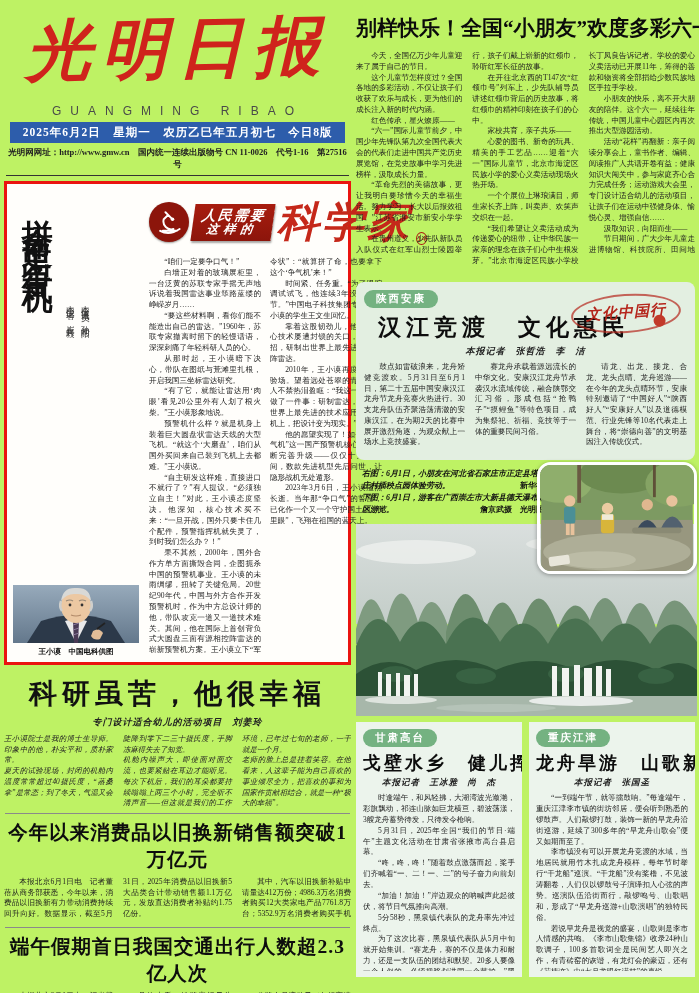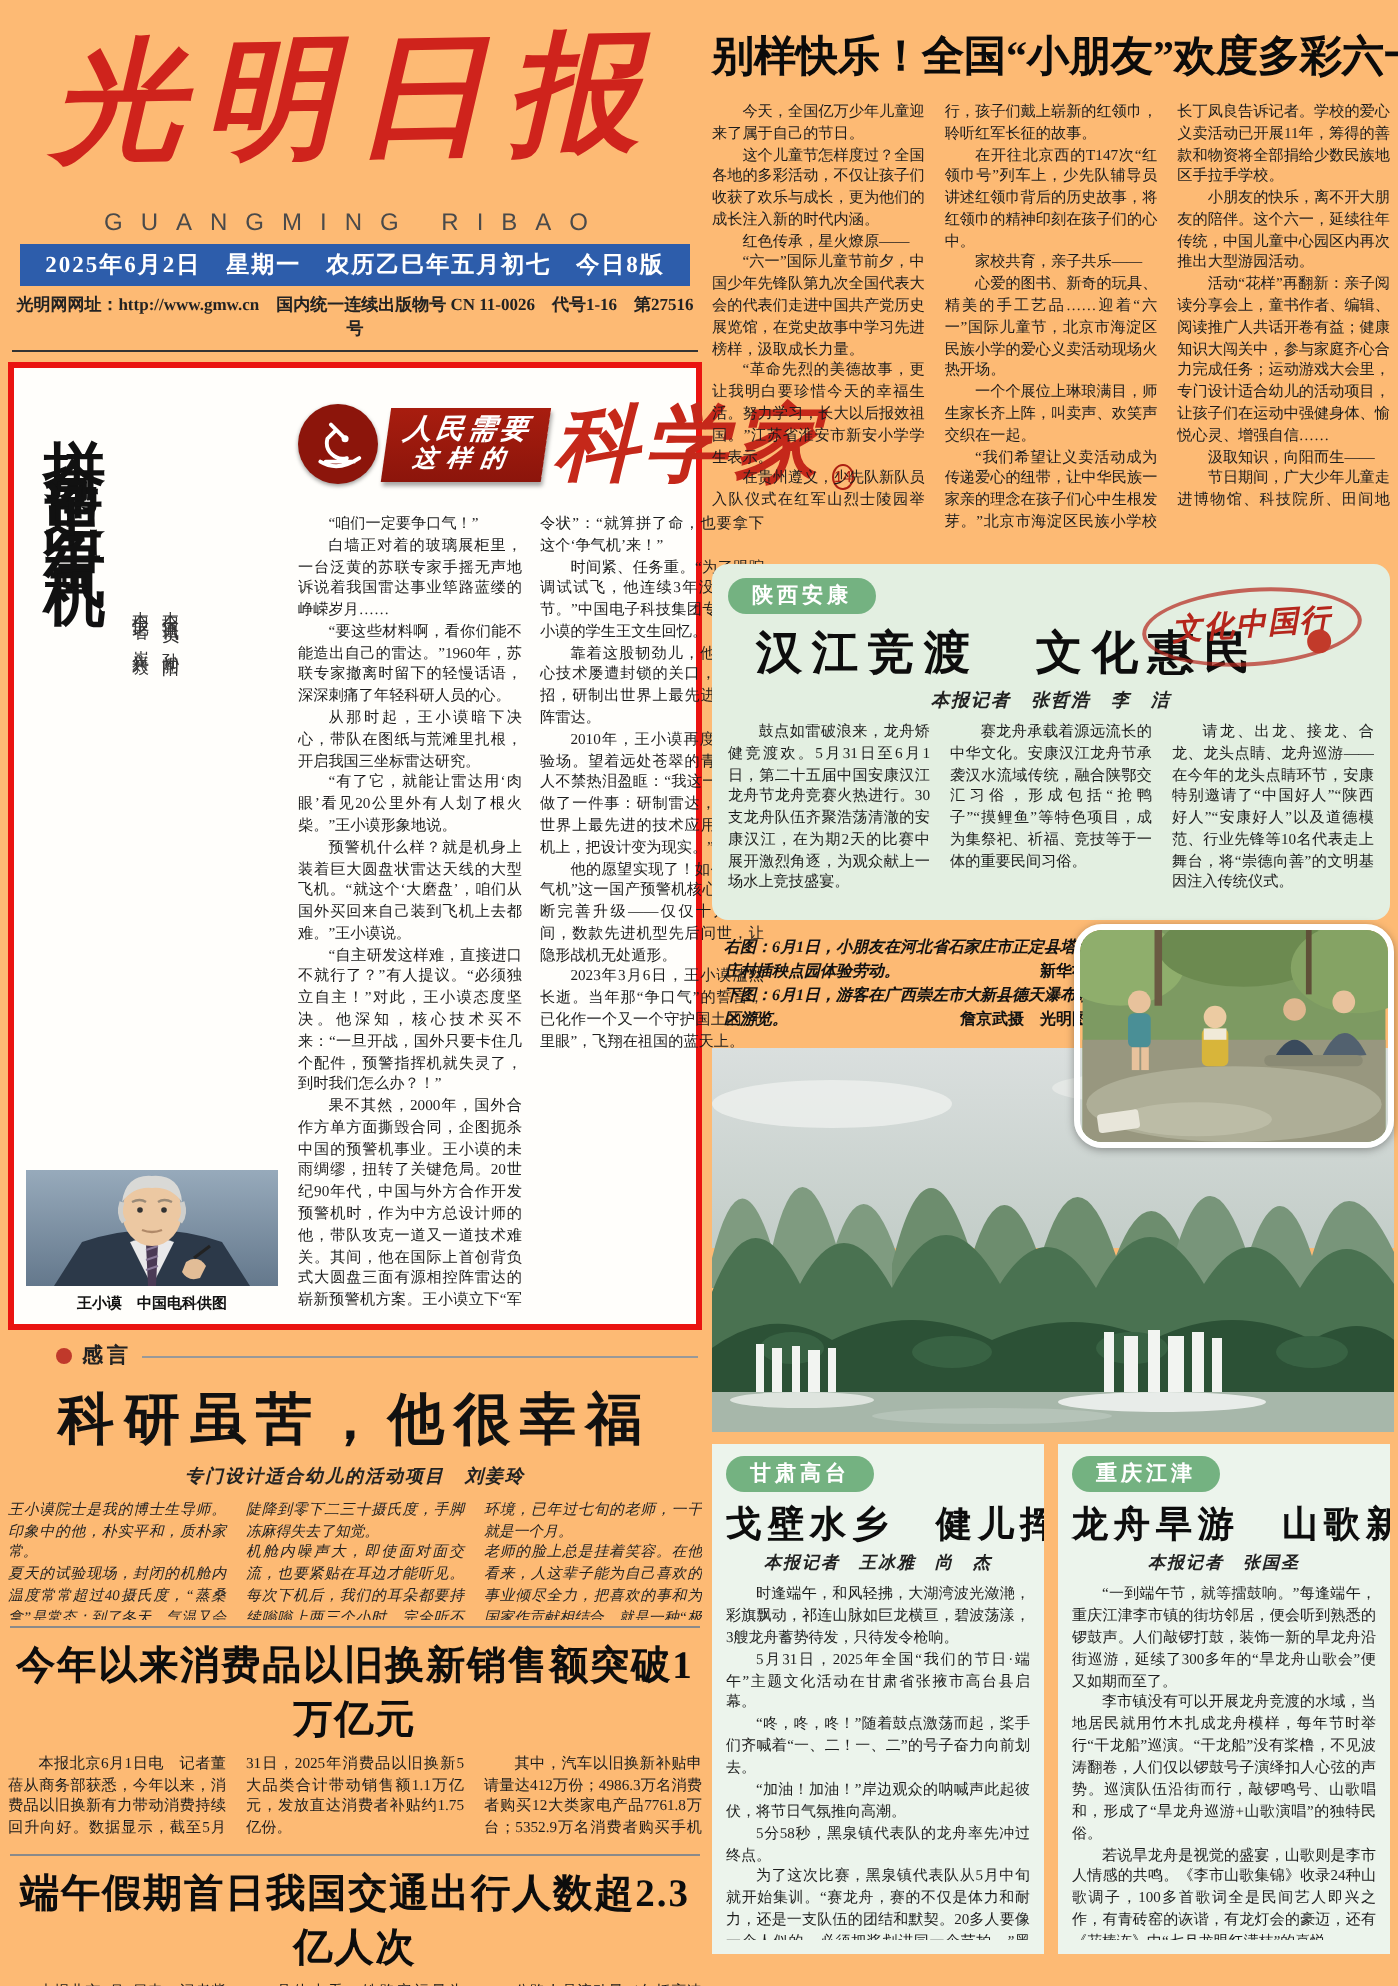--- a/index.html
+++ b/index.html
@@ -1,18 +1,18 @@
 <!DOCTYPE html>
 <html><head>
 <meta charset="utf-8">
 <style>
   * { margin:0; padding:0; box-sizing:border-box; }
   html,body { background:#e9e9e6; }
   .page {
-    width:699px; height:993px; background:#fdba74; margin:0 auto;
+    width:699px; height:993px; background:#bef264; margin:0 auto;
     font-family:"Liberation Serif","DejaVu Serif",serif; color:#1c1c1c;
     display:flex; overflow:hidden; position:relative;
   }
   .col-left { width:354px; padding:0 3px 0 4px; flex:none; }
   .col-right { width:345px; flex:none; position:relative; padding:0 4px 0 2px; }
 
   
   .masthead { text-align:center; padding-top:6px; }
   .mast-title {
     font-size:66px; line-height:1.3; font-weight:bold; font-style:italic;
@@ -183,25 +183,20 @@
             <p>时间紧、任务重。“为了跟踪调试试飞，他连续3年没过过春节。”中国电子科技集团专家、王小谟的学生王文生回忆。</p>
             <p>靠着这股韧劲儿，他们在核心技术屡遭封锁的关口，见招拆招，研制出世界上最先进的相控阵雷达。</p>
             <p>2010年，王小谟再度回到试验场。望着远处苍翠的青山，老人不禁热泪盈眶：“我这一辈子就做了一件事：研制雷达，然后把世界上最先进的技术应用到预警机上，把设计变为现实。”</p>
             <p>他的愿望实现了！如今，“争气机”这一国产预警机核心装备不断完善升级——仅仅十几年时间，数款先进机型先后问世，让隐形战机无处遁形。</p>
             <p>2023年3月6日，王小谟溘然长逝。当年那“争口气”的誓言，已化作一个又一个守护国土的“千里眼”，飞翔在祖国的蓝天上。</p>
           </div>
       </div>
     </section>
 
     <section class="ganyan">
-      <div class="ganyan-head">
-        <span class="dot"></span>
-        <span class="ganyan-label">感言</span>
-        <span class="g-rule"></span>
-      </div>
       <h2 class="center-head">科研虽苦，他很幸福</h2>
       <div class="byline-center">专门设计适合幼儿的活动项目　刘姜玲</div>
       <div class="ganyan-body">
           <p>王小谟院士是我的博士生导师。印象中的他，朴实平和，质朴家常。</p>
           <p>夏天的试验现场，封闭的机舱内温度常常超过40摄氏度，“蒸桑拿”是常态；到了冬天，气温又会陡降到零下二三十摄氏度，手脚冻麻得失去了知觉。</p>
           <p>机舱内噪声大，即使面对面交流，也要紧贴在耳边才能听见。每次下机后，我们的耳朵都要持续嗡嗡上两三个小时，完全听不清声音——但这就是我们的工作环境，已年过七旬的老师，一干就是一个月。</p>
           <p>老师的脸上总是挂着笑容。在他看来，人这辈子能为自己喜欢的事业倾尽全力，把喜欢的事和为国家作贡献相结合，就是一种“极大的幸福”。</p>
         </div>
     </section>
 

